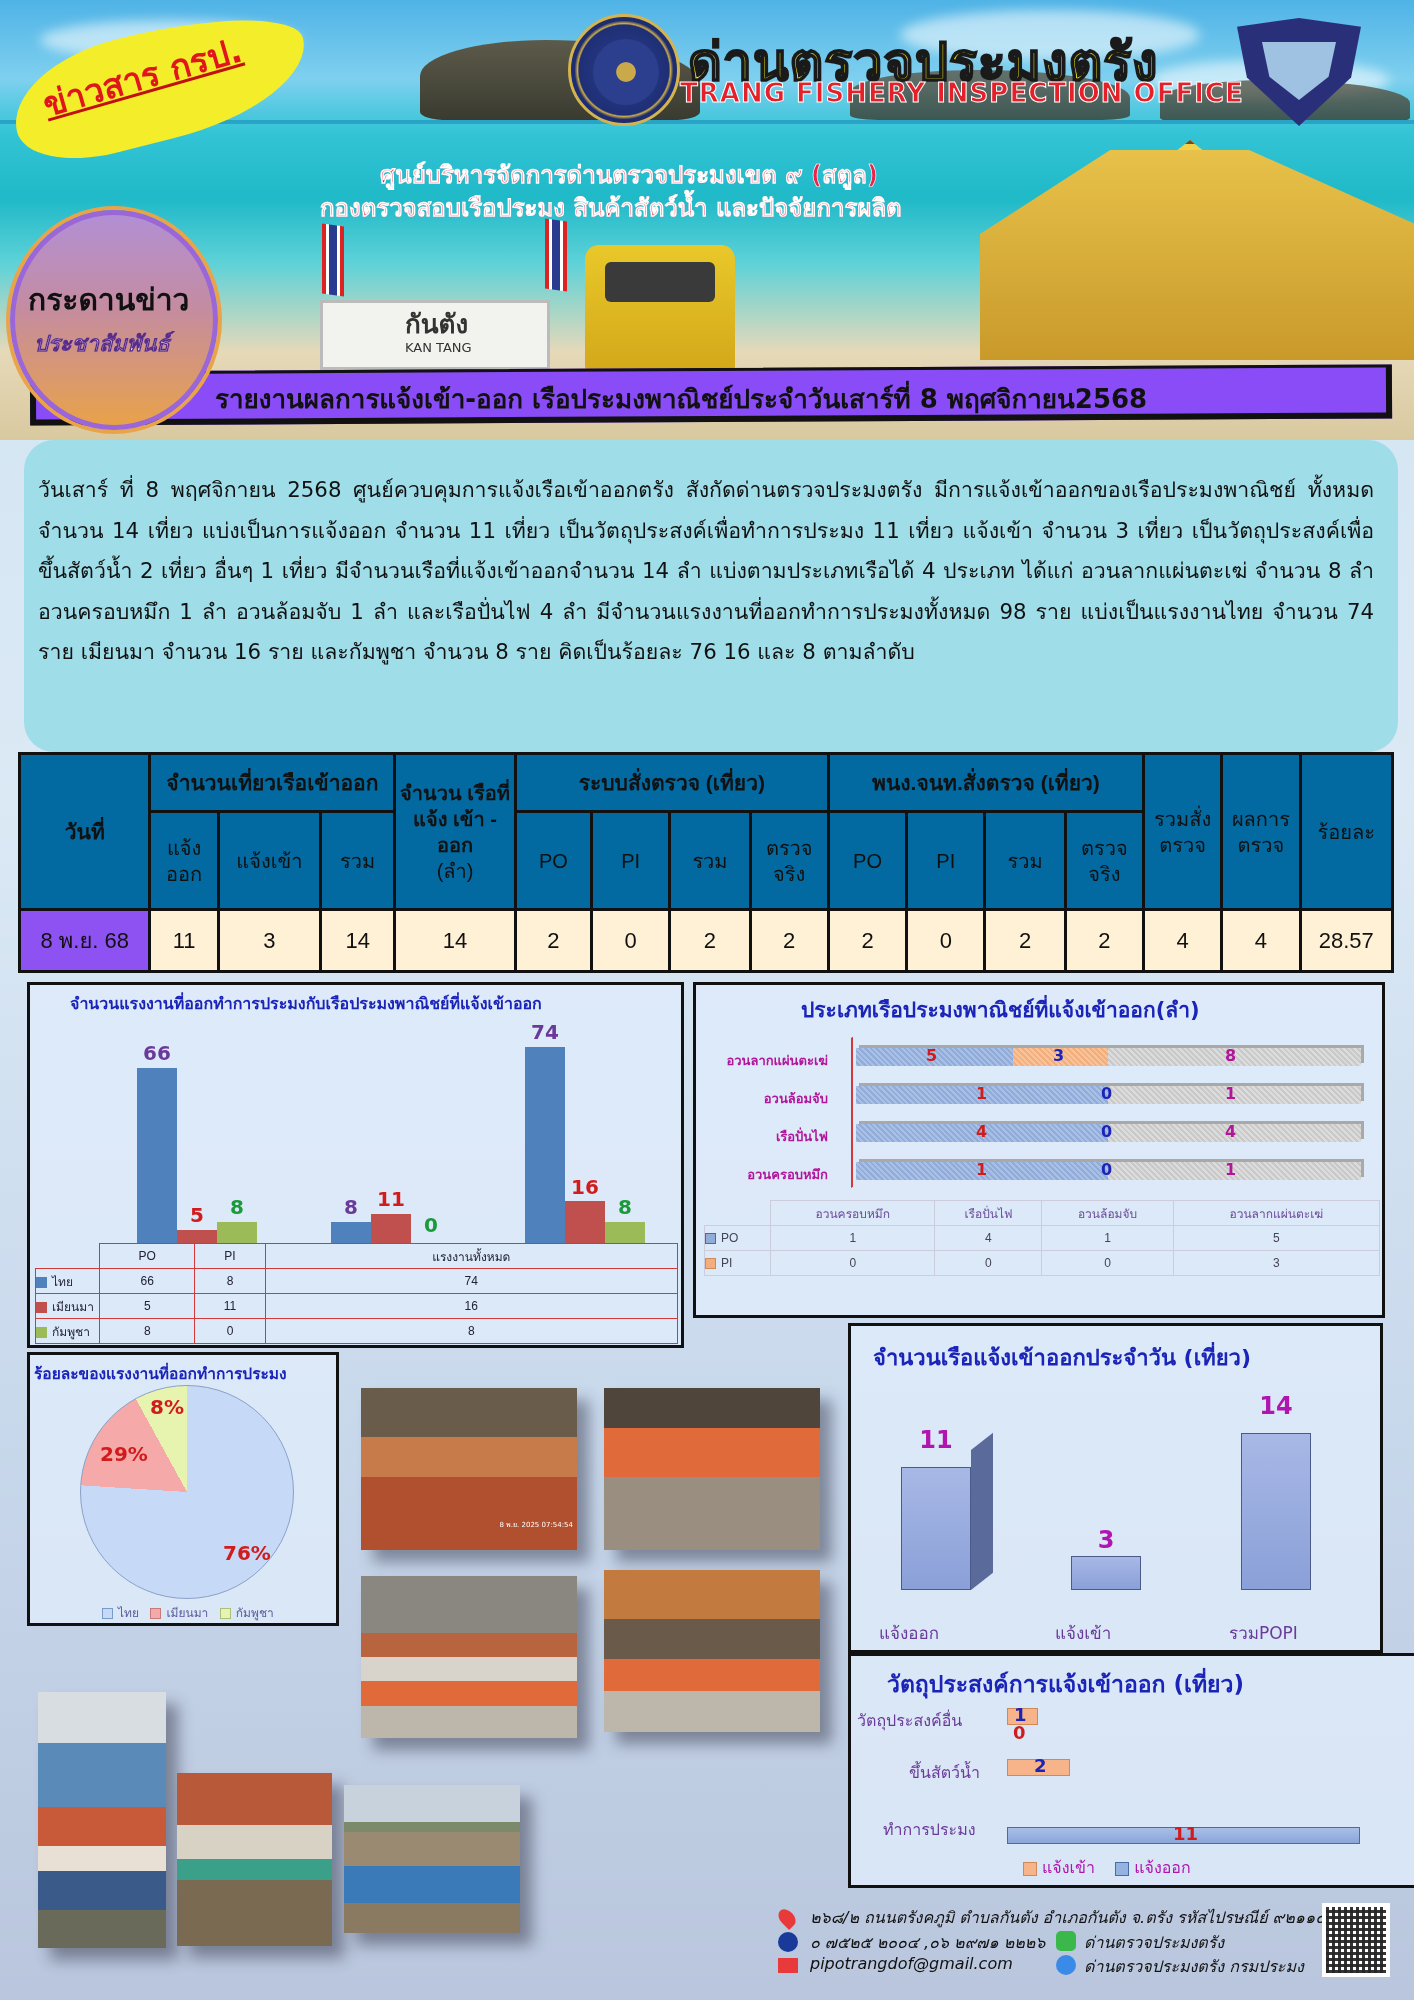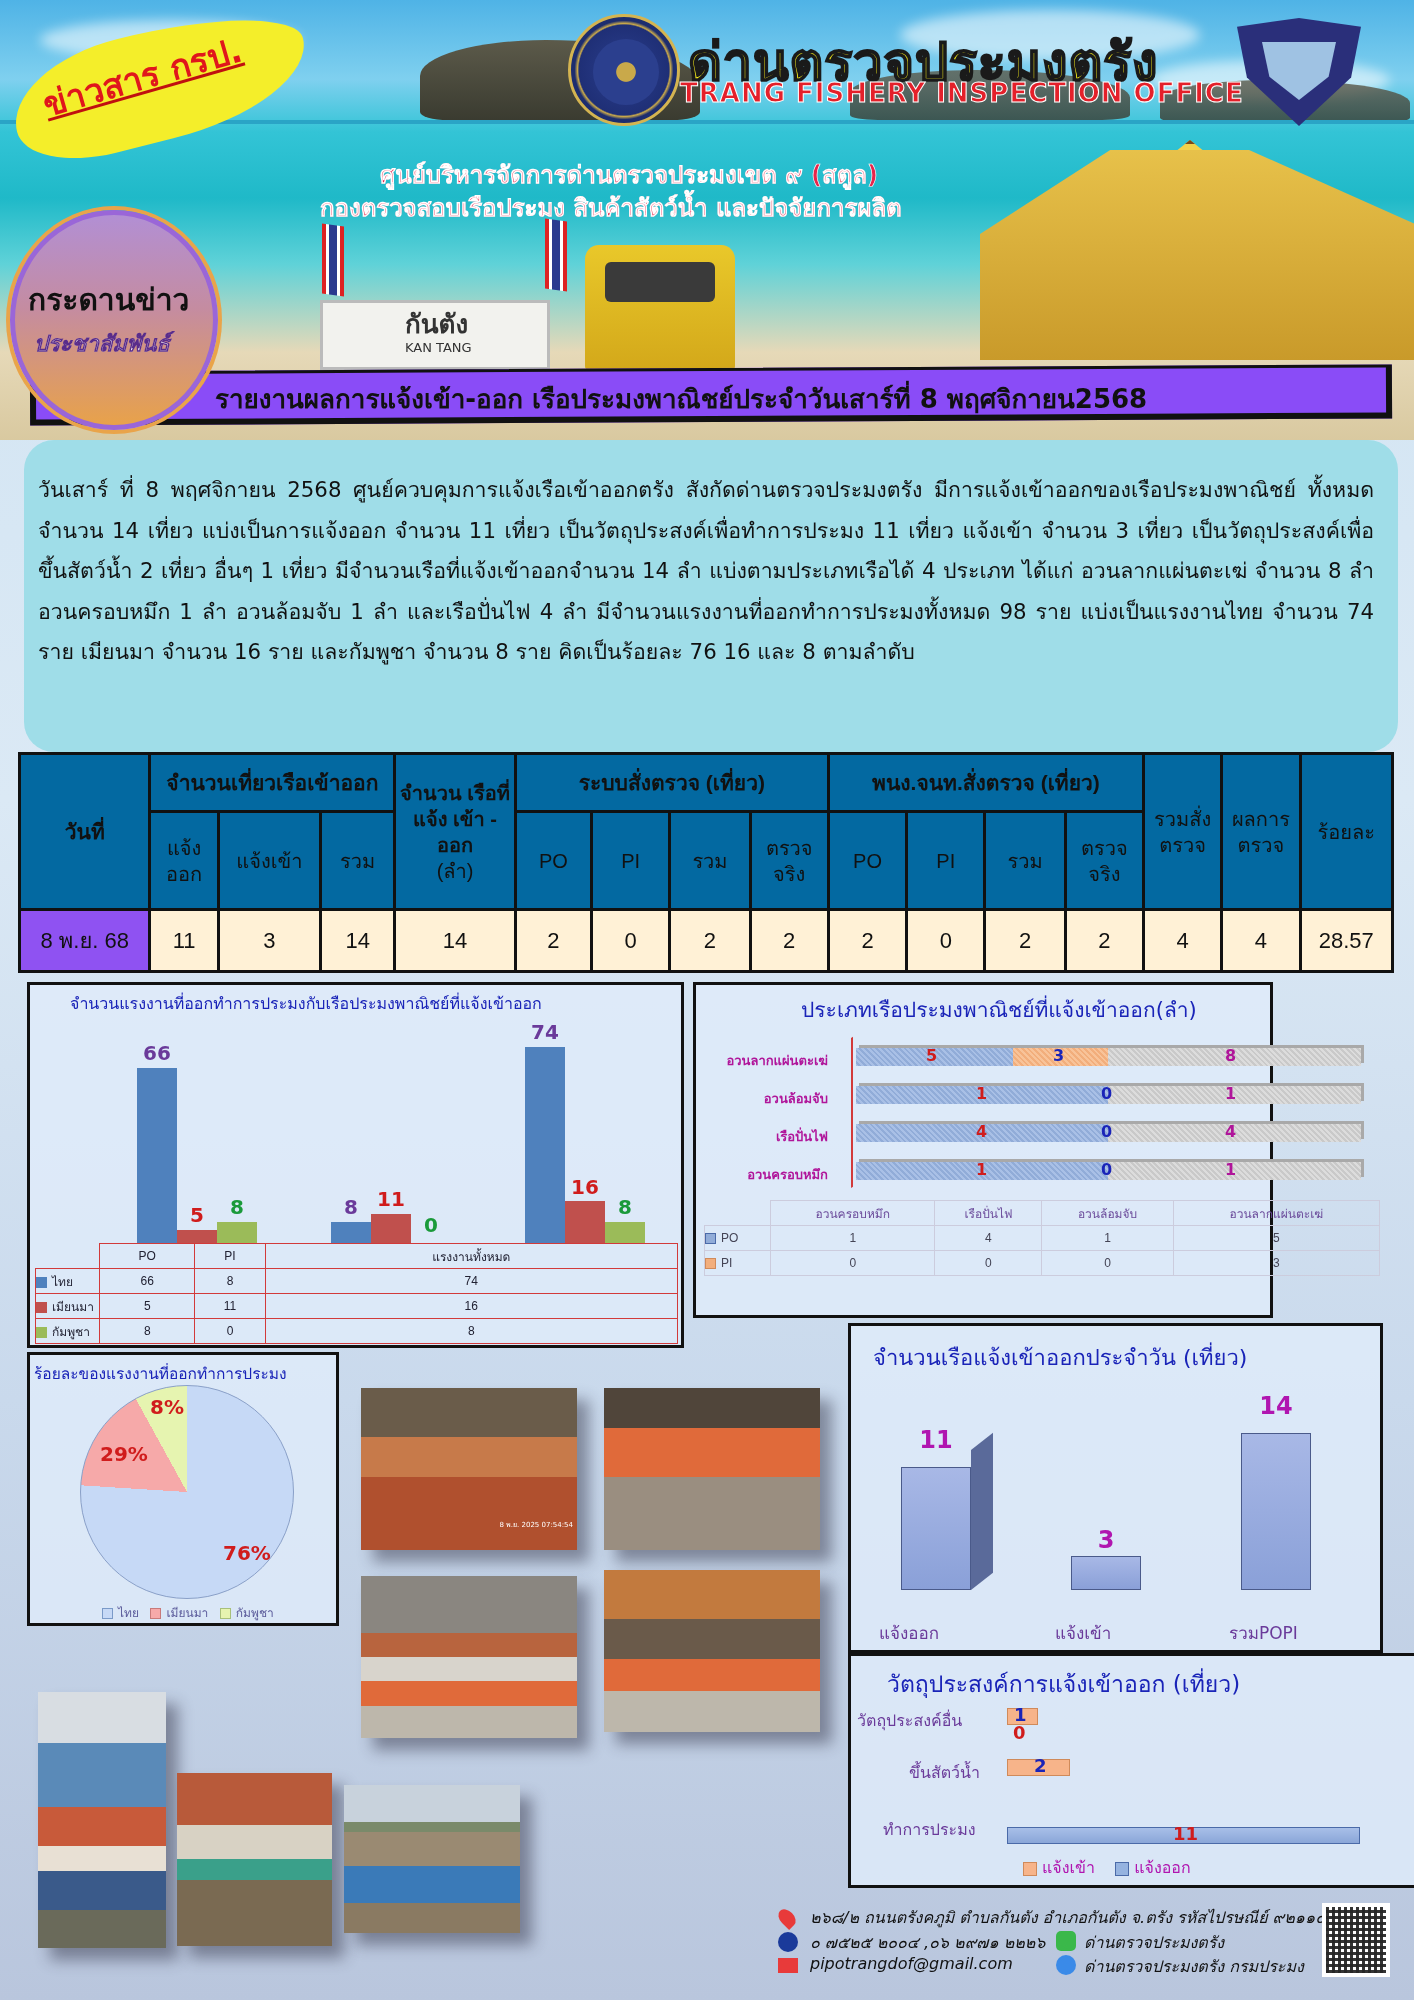--- a/index.html
+++ b/index.html
@@ -37,21 +37,21 @@
 .summary p{font-size:21.3px;line-height:40.5px;color:#111;text-align:justify;text-align-last:left;padding:0 14px 0 6px}
 
 #tbl{left:18px;top:752px;width:1376px;border-collapse:collapse;}
 #tbl td,#tbl th{border:3px solid #111;text-align:center;font-family:"Liberation Sans",sans-serif;color:#111;font-weight:normal}
 #tbl th{background:#0369a1;font-size:20px;line-height:26px}
 #tbl th.grp{font-weight:bold;font-size:21px;height:58px}
 #tbl td{background:#fff1d6;font-size:22px;height:62px}
 #tbl td.date{background:#8f52f2}
 
 .panel{background:rgba(223,236,250,.82);border:3px solid #111}
-.chart-title{position:absolute;font-weight:normal;color:#1a24b8;white-space:nowrap}
+.chart-title{position:absolute;font-weight:bold;color:#1a24b8;white-space:nowrap}
 .bar{position:absolute}
 .vlabel{position:absolute;font-weight:bold;font-size:20px;text-align:center;width:60px}
 .grid-tbl{position:absolute;border-collapse:collapse;font-family:"Liberation Sans",sans-serif;font-size:12px;color:#223}
 .grid-tbl td{border:1.5px solid #d23a3a;text-align:center;height:25px}
 .sw{display:inline-block;width:11px;height:11px;margin-right:5px;vertical-align:middle}
 .hbar-track{position:absolute;height:18px;background:repeating-linear-gradient(45deg,#dcdcdc 0 2px,#c9c9c9 2px 4px);box-shadow:3px -3px 0 #a9a9a9;}
 .hlab{position:absolute;font-size:13px;color:#b0159a;font-weight:bold;text-align:right;width:120px}
 .hval{position:absolute;font-size:16px;font-weight:bold}
 .photo{position:absolute;box-shadow:12px 12px 14px rgba(40,40,60,.45);overflow:hidden}
 .footer-line{position:absolute;font-size:16px;font-style:italic;color:#111;white-space:nowrap}
@@ -196,21 +196,21 @@
     <tr>
           <td style="text-align:left"><span class="sw" style="background:#9bbb59"></span><span>กัมพูชา</span></td>
       <td>8</td>
           <td>0</td>
           <td>8</td>
         </tr>
   </tbody>
     </table>
 </div>
 
-<div class="abs panel" style="left:693px;top:982px;width:580px;height:336px">
+<div class="abs panel" style="left:693px;top:982px;width:692px;height:336px">
   <div class="chart-title" style="left:105px;top:8px;font-size:21px">ประเภทเรือประมงพาณิชย์ที่แจ้งเข้าออก(ลำ)</div>
   <div class="abs" style="left:155px;top:50px;width:10px;height:150px;border:2px solid #d23a3a;border-width:0 0 0 2px;transform:skewY(-30deg)"></div>
 
   <div class="hlab" style="left:12px;top:65px">อวนลากแผ่นตะเฆ่</div>
   <div class="hbar-track" style="left:160px;top:63px;width:505px"></div>
   <div class="bar" style="left:160px;top:63px;width:157px;height:18px;background:repeating-linear-gradient(45deg,#a9c0e6 0 2px,#91acd8 2px 4px)"></div>
   <div class="bar" style="left:317px;top:63px;width:95px;height:18px;background:repeating-linear-gradient(45deg,#f8c399 0 2px,#f2ae7c 2px 4px)"></div>
   <div class="hval" style="left:230px;top:61px;color:#d01c1c">5</div>
   <div class="hval" style="left:357px;top:61px;color:#1a24b8">3</div>
   <div class="hval" style="left:529px;top:61px;color:#b0159a">8</div>

